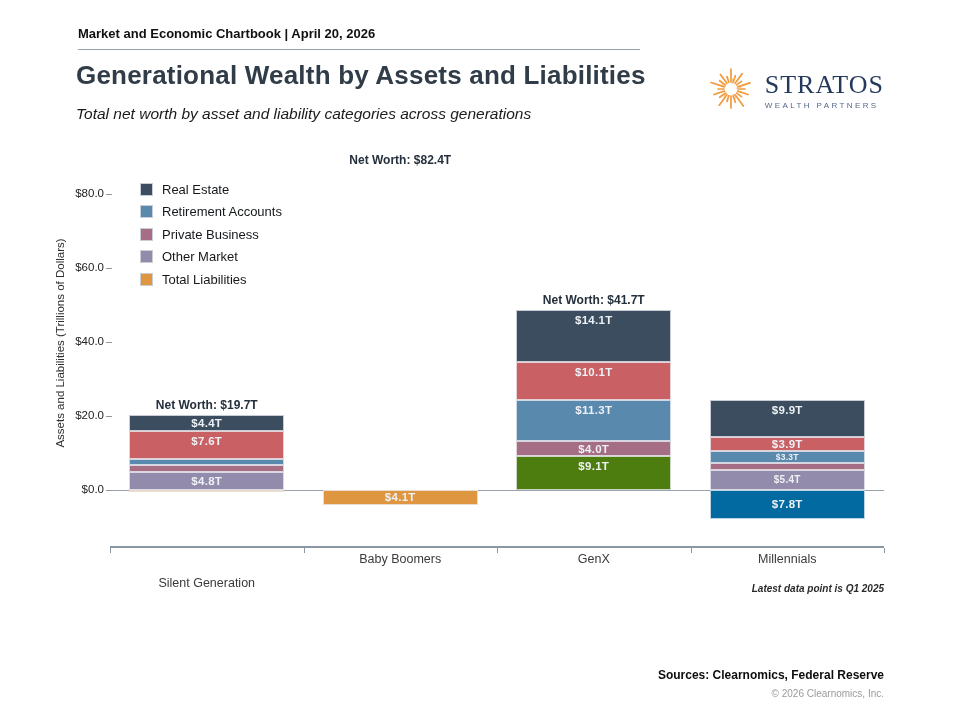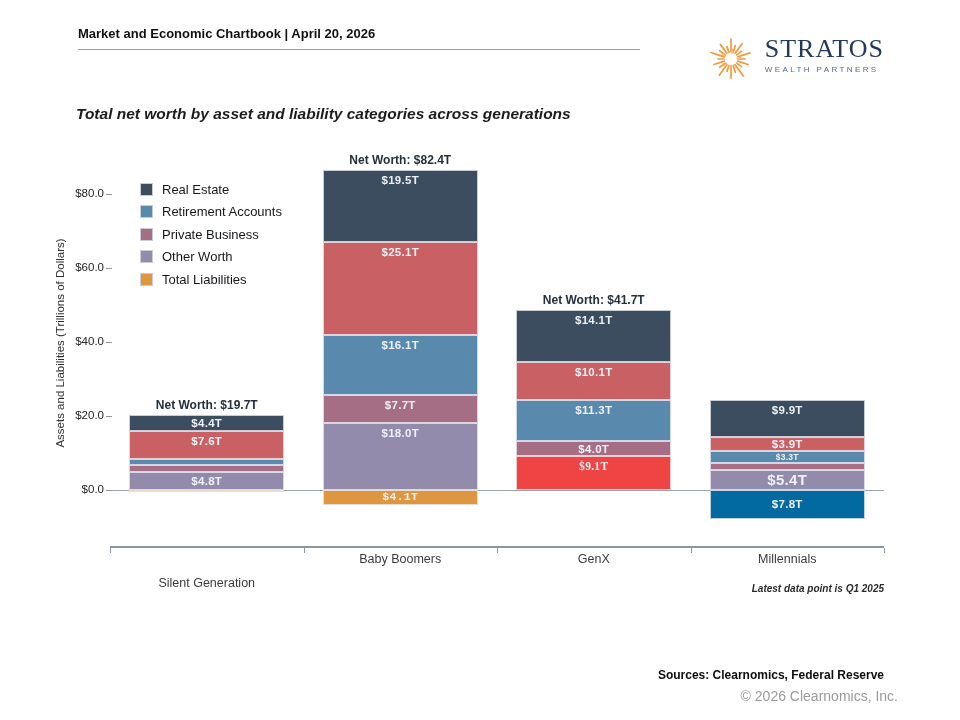--- a/index.html
+++ b/index.html
@@ -6,24 +6,24 @@
   .page {
     position:relative; width:960px; height:720px; margin:0 auto;
     background:#ffffff; overflow:hidden;
     font-family:"Liberation Sans", sans-serif;
   }
 
   
   .chartbook-label { position:absolute; left:78px; top:26px; font-size:13px; font-weight:bold; color:#101010; }
   .header-rule { position:absolute; left:78px; top:49px; width:562px; height:1px; background:#97a2ac; }
   .page-title { position:absolute; left:76px; top:60px; font-size:26px; font-weight:600; color:#303c48; letter-spacing:0.2px; }
-  .page-subtitle { position:absolute; left:76px; top:105px; font-size:15.5px; font-style:italic; font-weight:700; color:#1b1b1b; }
-
-  
-  .logo { position:absolute; right:76px; top:36px; display:flex; gap:11px; }
+  .page-subtitle { position:absolute; left:76px; top:105px; font-size:15.5px; font-style:italic; font-weight:400; color:#1b1b1b; }
+
+  
+  .logo { position:absolute; right:76px; top:66px; display:flex; align-items:center; gap:11px; }
   .logo-text { display:flex; flex-direction:column; }
   .logo-name { font-family:"Liberation Serif", serif; font-size:26px; line-height:1; color:#24395c; letter-spacing:1px; }
   .logo-tagline { font-size:8px; letter-spacing:2.4px; color:#55688a; margin-top:3px; }
 
   
   #chart-layer { position:absolute; inset:0; }
   .y-axis-title {
     position:absolute; left:-110px; top:337px; width:340px; text-align:center;
     font-size:11.5px; color:#2e2e2e; transform:rotate(-90deg);
   }
@@ -51,29 +51,30 @@
 
   
   .legend { position:absolute; left:140px; top:178px; }
   .legend-item { display:flex; align-items:center; gap:9px; height:22.5px; }
   .legend-swatch { width:11px; height:11px; border:1px solid #c9ced6; box-sizing:content-box; }
   .legend-label { font-size:13px; color:#15181b; font-weight:500; }
 
   
   .latest-note { position:absolute; right:76px; top:583px; font-size:10px; font-style:italic; font-weight:600; color:#2a2a2a; }
   .sources-note { position:absolute; right:76px; top:668px; font-size:12px; font-weight:600; color:#0d0d0d; }
-  .copyright-note { position:absolute; right:62px; top:688px; font-size:14px; color:#9a9a9a; }
+  .copyright-note { position:absolute; right:76px; top:688px; font-size:10px; color:#9a9a9a; }
 </style>
 </head>
 <body>
 
 <div class="page">
 
   <div class="chartbook-label">Market and Economic Chartbook | April 20, 2026</div>
   <div class="header-rule"></div>
+  <div class="page-title">Generational Wealth by Assets and Liabilities</div>
   <div class="page-subtitle">Total net worth by asset and liability categories across generations</div>
 
   <div class="logo">
     <span>
       <svg width="46" height="46" viewBox="-23 -23 46 46" aria-hidden="true">
         <g stroke="#F2993B" stroke-width="1.7" stroke-linecap="round">
           <line x1="0" y1="-7" x2="0" y2="-20" transform="rotate(0)"></line>
           <line x1="0" y1="-7" x2="0" y2="-14" transform="rotate(18)"></line>
           <line x1="0" y1="-7" x2="0" y2="-19" transform="rotate(36)"></line>
           <line x1="0" y1="-7" x2="0" y2="-13" transform="rotate(54)"></line>
@@ -119,21 +120,21 @@
         <div class="legend-item">
           <span class="legend-swatch" style="background: rgb(89, 137, 173);"></span>
           <span class="legend-label">Retirement Accounts</span>
         </div>
         <div class="legend-item">
           <span class="legend-swatch" style="background: rgb(166, 110, 133);"></span>
           <span class="legend-label">Private Business</span>
         </div>
         <div class="legend-item">
           <span class="legend-swatch" style="background: rgb(147, 139, 172);"></span>
-          <span class="legend-label">Other Worth</span>
+          <span class="legend-label">Other Market</span>
         </div>
         <div class="legend-item">
           <span class="legend-swatch" style="background: rgb(222, 150, 64);"></span>
           <span class="legend-label">Total Liabilities</span>
         </div>
       </div>
   <div class="zero-line" style="left: 110px; top: 490px; width: 774px; position: absolute;"></div>
       <div class="y-tick-label" style="top: 483px; position: absolute;">$0.0</div>
       <div class="y-tick-mark" style="top: 490px; position: absolute;"></div>
       <div class="y-tick-label" style="top: 409px; position: absolute;">$20.0</div>
@@ -163,72 +164,55 @@
           <div class="seg-label" style="font-size: 11.5px; position: static;">$7.6T</div>
         </div>
         <div class="seg" style="height: 5.92px; background: rgb(89, 137, 173); position: relative;"></div>
         <div class="seg" style="height: 7.03px; background: rgb(166, 110, 133); position: relative;"></div>
         <div class="seg" style="height: 17.76px; background: rgb(147, 139, 172); position: relative;">
           <div class="seg-label" style="font-size: 11.5px; position: static;">$4.8T</div>
         </div>
       </div>
       <div class="liab-seg" style="left: 129.25px; top: 490px; width: 155px; height: 2.22px; background: rgb(222, 150, 64); position: absolute;"></div>
       <div class="net-worth-label" style="left: 322.75px; top: 153.32px; width: 155px; position: absolute;">Net Worth: $82.4T</div>
-      <div class="bar" style="left: 322.75px; top: 170.32px; width: 155px; height: 319.68px; position: absolute;">
-        <div class="seg top-align" style="height: 72.15px; background: rgb(59, 77, 95); position: relative;">
-          <div class="seg-label" style="font-size: 11.5px; position: static;">$19.5T</div>
-        </div>
-        <div class="seg top-align" style="height: 92.87px; background: rgb(201, 96, 99); position: relative;">
-          <div class="seg-label" style="font-size: 11.5px; position: static;">$25.1T</div>
-        </div>
-        <div class="seg top-align" style="height: 59.57px; background: rgb(89, 137, 173); position: relative;">
-          <div class="seg-label" style="font-size: 11.5px; position: static;">$16.1T</div>
-        </div>
-        <div class="seg top-align" style="height: 28.49px; background: rgb(166, 110, 133); position: relative;">
-          <div class="seg-label" style="font-size: 11.5px; position: static;">$7.7T</div>
-        </div>
-        <div class="seg top-align" style="height: 66.6px; background: rgb(147, 139, 172); position: relative;">
-          <div class="seg-label" style="font-size: 11.5px; position: static;">$18.0T</div>
-        </div>
-      </div>
-      <div class="liab-seg" style="left: 322.75px; top: 490px; width: 155px; height: 15.17px; background: rgb(222, 150, 64); position: absolute; font-family: Liberation Mono, monospace;">
+      <div class="liab-seg" style="left: 322.75px; top: 490px; width: 155px; height: 15.17px; background: rgb(222, 150, 64); position: absolute;">
         <div class="seg-label" style="font-size: 11.5px; position: static;">$4.1T</div>
       </div>
       <div class="net-worth-label" style="left: 516.25px; top: 293.18px; width: 155px; position: absolute;">Net Worth: $41.7T</div>
       <div class="bar" style="left: 516.25px; top: 310.18px; width: 155px; height: 179.82px; position: absolute;">
         <div class="seg top-align" style="height: 52.17px; background: rgb(59, 77, 95); position: relative;">
           <div class="seg-label" style="font-size: 11.5px; position: static;">$14.1T</div>
         </div>
         <div class="seg top-align" style="height: 37.37px; background: rgb(201, 96, 99); position: relative;">
           <div class="seg-label" style="font-size: 11.5px; position: static;">$10.1T</div>
         </div>
         <div class="seg top-align" style="height: 41.81px; background: rgb(89, 137, 173); position: relative;">
           <div class="seg-label" style="font-size: 11.5px; position: static;">$11.3T</div>
         </div>
         <div class="seg" style="height: 14.8px; background: rgb(166, 110, 133); position: relative;">
           <div class="seg-label" style="font-size: 11.5px; position: static;">$4.0T</div>
         </div>
-        <div class="seg top-align" style="height: 33.67px; background: #ef4444; position: relative; font-family: Liberation Serif, serif;">
+        <div class="seg top-align" style="height: 33.67px; background: #4d7c0f; position: relative;">
           <div class="seg-label" style="font-size: 11.5px; position: static;">$9.1T</div>
         </div>
       </div>
       <div class="net-worth-label" style="left: 709.75px; top: 383.09px; width: 155px; position: absolute; margin-top: 48px;">Net Worth: $16.5T</div>
       <div class="bar" style="left: 709.75px; top: 400.09px; width: 155px; height: 89.91px; position: absolute;">
         <div class="seg top-align" style="height: 36.63px; background: rgb(59, 77, 95); position: relative;">
           <div class="seg-label" style="font-size: 11.5px; position: static;">$9.9T</div>
         </div>
         <div class="seg" style="height: 14.43px; background: rgb(201, 96, 99); position: relative;">
           <div class="seg-label" style="font-size: 11.5px; position: static;">$3.9T</div>
         </div>
         <div class="seg" style="height: 12.21px; background: rgb(89, 137, 173); position: relative;">
           <div class="seg-label" style="font-size: 8.5px; position: static;">$3.3T</div>
         </div>
         <div class="seg" style="height: 6.66px; background: rgb(166, 110, 133); position: relative;"></div>
         <div class="seg" style="height: 19.98px; background: rgb(147, 139, 172); position: relative;">
-          <div class="seg-label" style="font-size: 15px; position: static;">$5.4T</div>
+          <div class="seg-label" style="font-size: 10px; position: static;">$5.4T</div>
         </div>
       </div>
       <div class="liab-seg" style="left: 709.75px; top: 490px; width: 155px; height: 28.86px; background: #0369a1; position: absolute;">
         <div class="seg-label" style="font-size: 11.5px; position: static;">$7.8T</div>
       </div>
     </div>
 
   <div class="latest-note">Latest data point is Q1 2025</div>
   <div class="sources-note">Sources: Clearnomics, Federal Reserve</div>
   <div class="copyright-note">© 2026 Clearnomics, Inc.</div>

